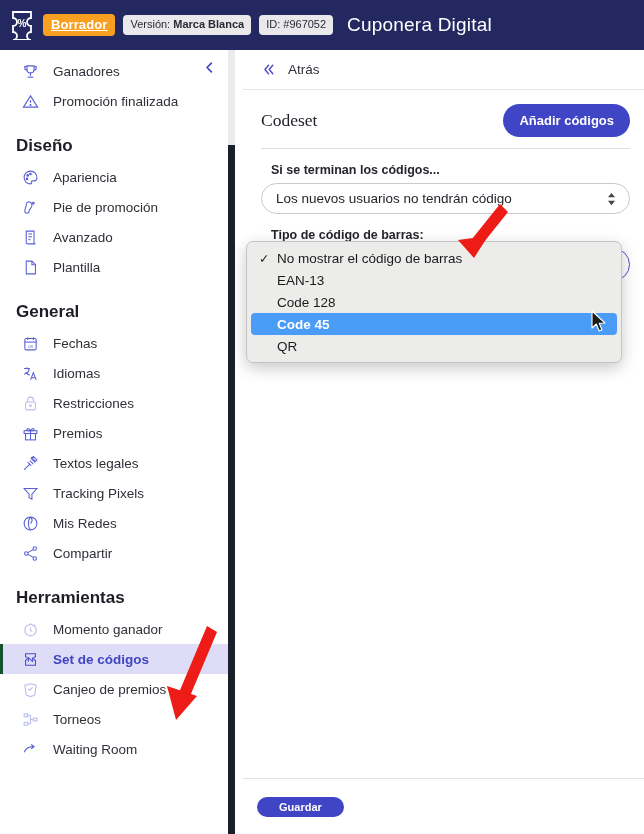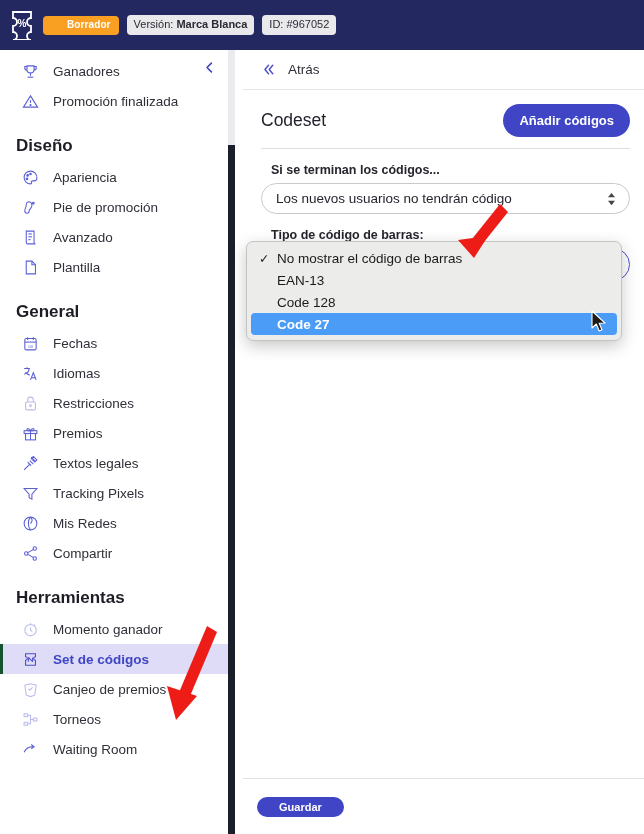--- a/index.html
+++ b/index.html
@@ -25,26 +25,27 @@
     gap: 8px;
   }
   .logo-mark {
     width: 26px; height: 32px;
     flex: 0 0 auto;
     display: flex; align-items: center; justify-content: center;
   }
   .badge-draft {
     background: #f9a022;
     color: #ffffff;
-    font-size: 10px;
+    font-size: 13px;
     font-weight: bold;
     border-radius: 4px;
-    padding: 4px 8px 5px 24px;
+    padding: 4px 8px 5px 8px;
     line-height: 1;
     letter-spacing: .1px;
+    text-decoration: underline;
   }
   .badge-grey {
     background: #e9e9ec;
     color: #2a2a35;
     font-size: 11px;
     border-radius: 4px;
     padding: 4px 7px 5px 7px;
     line-height: 1;
     white-space: nowrap;
   }
@@ -132,21 +133,21 @@
   }
   .back-chev { color: #4b4fc8; display: flex; align-items: center; }
   .back-label { font-size: 13.5px; color: #2f3038; }
 
   .panel-body { padding: 14px 18px 0 18px; }
   .panel-row {
     display: flex; align-items: center; justify-content: space-between;
     padding-bottom: 11px;
     border-bottom: 1px solid #dededf;
   }
-  .panel-title { font-size: 17.5px; color: #22222c; }
+  .panel-title { font-size: 17.5px; color: #22222c; font-family: Liberation Serif, serif; }
   .btn-primary {
     background: #3f45c4;
     color: #fff;
     font-size: 13px;
     font-weight: bold;
     border: none;
     border-radius: 999px;
     padding: 9px 16px;
     cursor: pointer;
     white-space: nowrap;
@@ -244,20 +245,21 @@
         <text x="12" y="17" font-size="10" font-family="Liberation Sans, sans-serif" fill="#ffffff" text-anchor="middle" font-weight="bold">%</text>
       </svg>
     </div>
 
     <span class="badge-draft">Borrador</span>
 
     <span class="badge-grey"><span>Versión: </span><b>Marca Blanca</b></span>
 
     <span class="badge-grey">ID: #967052</span>
 
+    <span class="app-title">Cuponera Digital</span>
   </div>
 
   <div class="sidebar">
     <div class="sb-scroll">
 
       <div style="height:6px"></div>
 
       <div class="nav-item">
         <span class="ic">
           <svg width="17" height="17" viewBox="0 0 24 24" fill="none" stroke="currentColor" stroke-width="1.6">
@@ -551,21 +553,25 @@
     <div class="dd-item">
       <span class="dd-check"></span>
       <span>EAN-13</span>
     </div>
     <div class="dd-item">
       <span class="dd-check"></span>
       <span>Code 128</span>
     </div>
     <div class="dd-item selected">
       <span class="dd-check"></span>
-      <span>Code 27</span>
+      <span>Code 45</span>
+    </div>
+    <div class="dd-item">
+      <span class="dd-check"></span>
+      <span>QR</span>
     </div>
   </div>
 
   <div class="arrow" style="left:438px; top:200px;">
     <svg width="76" height="66" viewBox="0 0 76 66">
       <g fill="#ee1c16">
         <path d="M62 4 L70 12 L38 52 L30 44 Z"></path>
         <path d="M36 58 L20 40 L50 36 Z"></path>
       </g>
     </svg>

